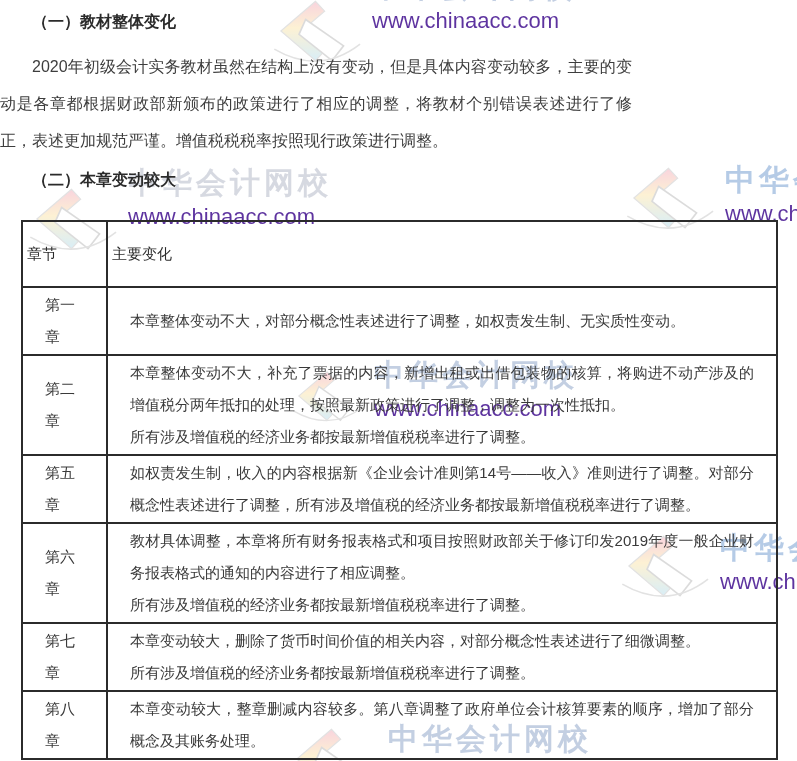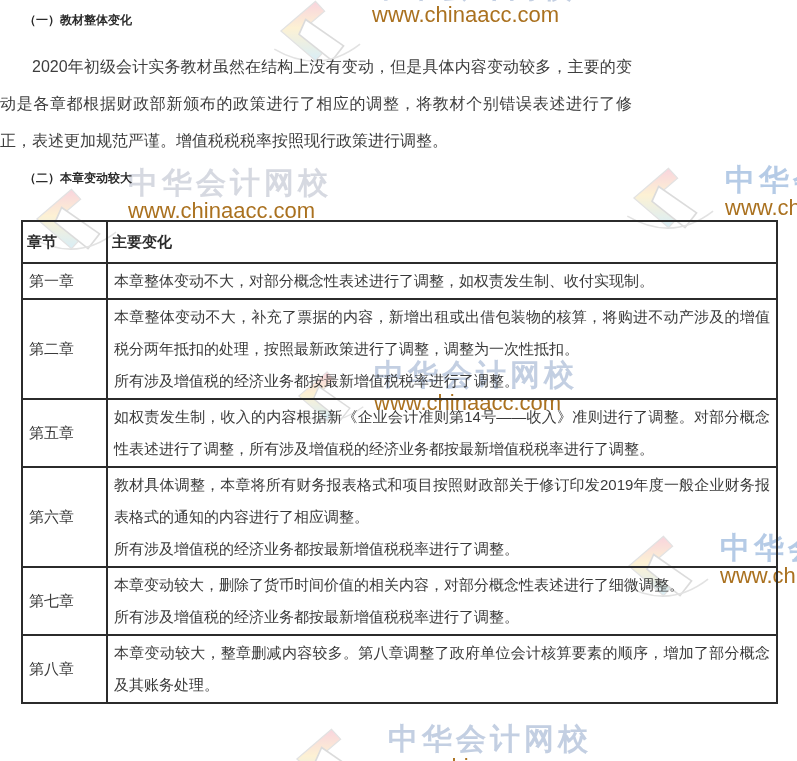--- a/index.html
+++ b/index.html
@@ -8,50 +8,50 @@
     position:relative;overflow:hidden;
     background:#ffffff;
     font-family:"Liberation Sans","DejaVu Sans",sans-serif;
     color:#3a3a3a;
   }
   
   .wm{position:absolute;display:flex;align-items:flex-start;z-index:0;pointer-events:none;}
   .wm-logo{width:92px;height:66px;opacity:.6;flex:0 0 auto;}
   .wm-text{margin-left:8px;line-height:1;}
   .wm-brand{font-size:30px;letter-spacing:4px;color:#b9c7dd;opacity:.85;white-space:nowrap;font-weight:bold;}
-  .wm-url{font-size:22px;color:#a16207;opacity:.9;margin-top:2px;white-space:nowrap;}
+  .wm-url{font-size:22px;color:#4c1d95;opacity:.9;margin-top:8px;white-space:nowrap;}
   
   .content{position:relative;z-index:1;}
   .heading{
-    position:absolute;left:24px;
-    font-size:12px;font-weight:bold;color:#2b2b2b;white-space:nowrap;
+    position:absolute;left:32px;
+    font-size:16px;font-weight:bold;color:#2b2b2b;white-space:nowrap;
   }
   #heading1{top:12px;}
   #heading2{top:170px;}
   .para{
     position:absolute;top:48px;left:0;width:632px;
     font-size:16px;line-height:37px;color:#3d3d3d;
     text-indent:2em;text-align:justify;
   }
   table.doc{
     position:absolute;top:220px;left:21px;width:757px;
     border-collapse:collapse;table-layout:fixed;
     background:transparent;
   }
   table.doc col.c1{width:85px;}
   table.doc th,table.doc td{
     border:2px solid #2b2b2b;
     font-size:15px;line-height:32px;
-    padding:1px 6px;
+    padding:1px 22px;
     vertical-align:middle;
     color:#3a3a3a;
   }
   table.doc th{
-    text-align:left;font-weight:bold;color:#2b2b2b;
-    padding:4px 4px;
+    text-align:left;font-weight:normal;color:#2b2b2b;
+    padding:16px 4px;
   }
   td.chapter{padding-left:4px;}
   td.change{white-space:pre-line;text-align:justify;}
 </style>
 </head>
 <body>
 
 <svg width="0" height="0" style="position:absolute">
   <defs>
     <linearGradient id="wmgrad" x1="0" y1="0" x2="0" y2="1">
@@ -148,21 +148,21 @@
       </colgroup>
     <thead>
       <tr>
         <th>章节</th>
         <th>主要变化</th>
       </tr>
     </thead>
     <tbody id="table-body">
   <tr>
     <td class="chapter">第一章</td>
-    <td class="change">本章整体变动不大，对部分概念性表述进行了调整，如权责发生制、收付实现制。</td>
+    <td class="change">本章整体变动不大，对部分概念性表述进行了调整，如权责发生制、无实质性变动。</td>
   </tr>
 
   <tr>
     <td class="chapter">第二章</td>
     <td class="change">本章整体变动不大，补充了票据的内容，新增出租或出借包装物的核算，将购进不动产涉及的增值税分两年抵扣的处理，按照最新政策进行了调整，调整为一次性抵扣。
 所有涉及增值税的经济业务都按最新增值税税率进行了调整。</td>
   </tr>
 
 
 

